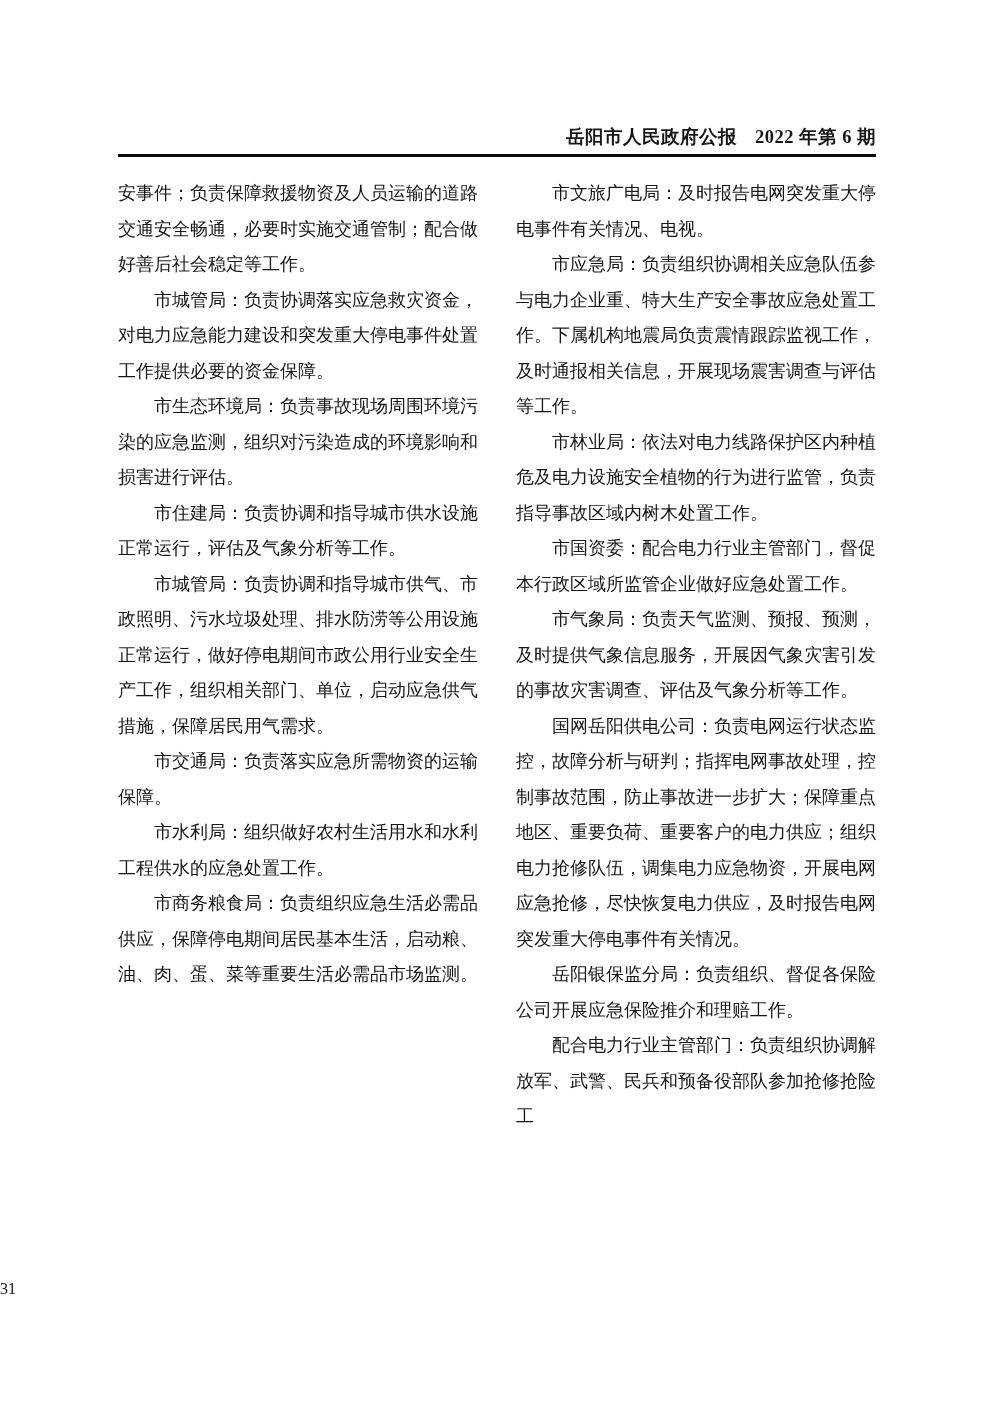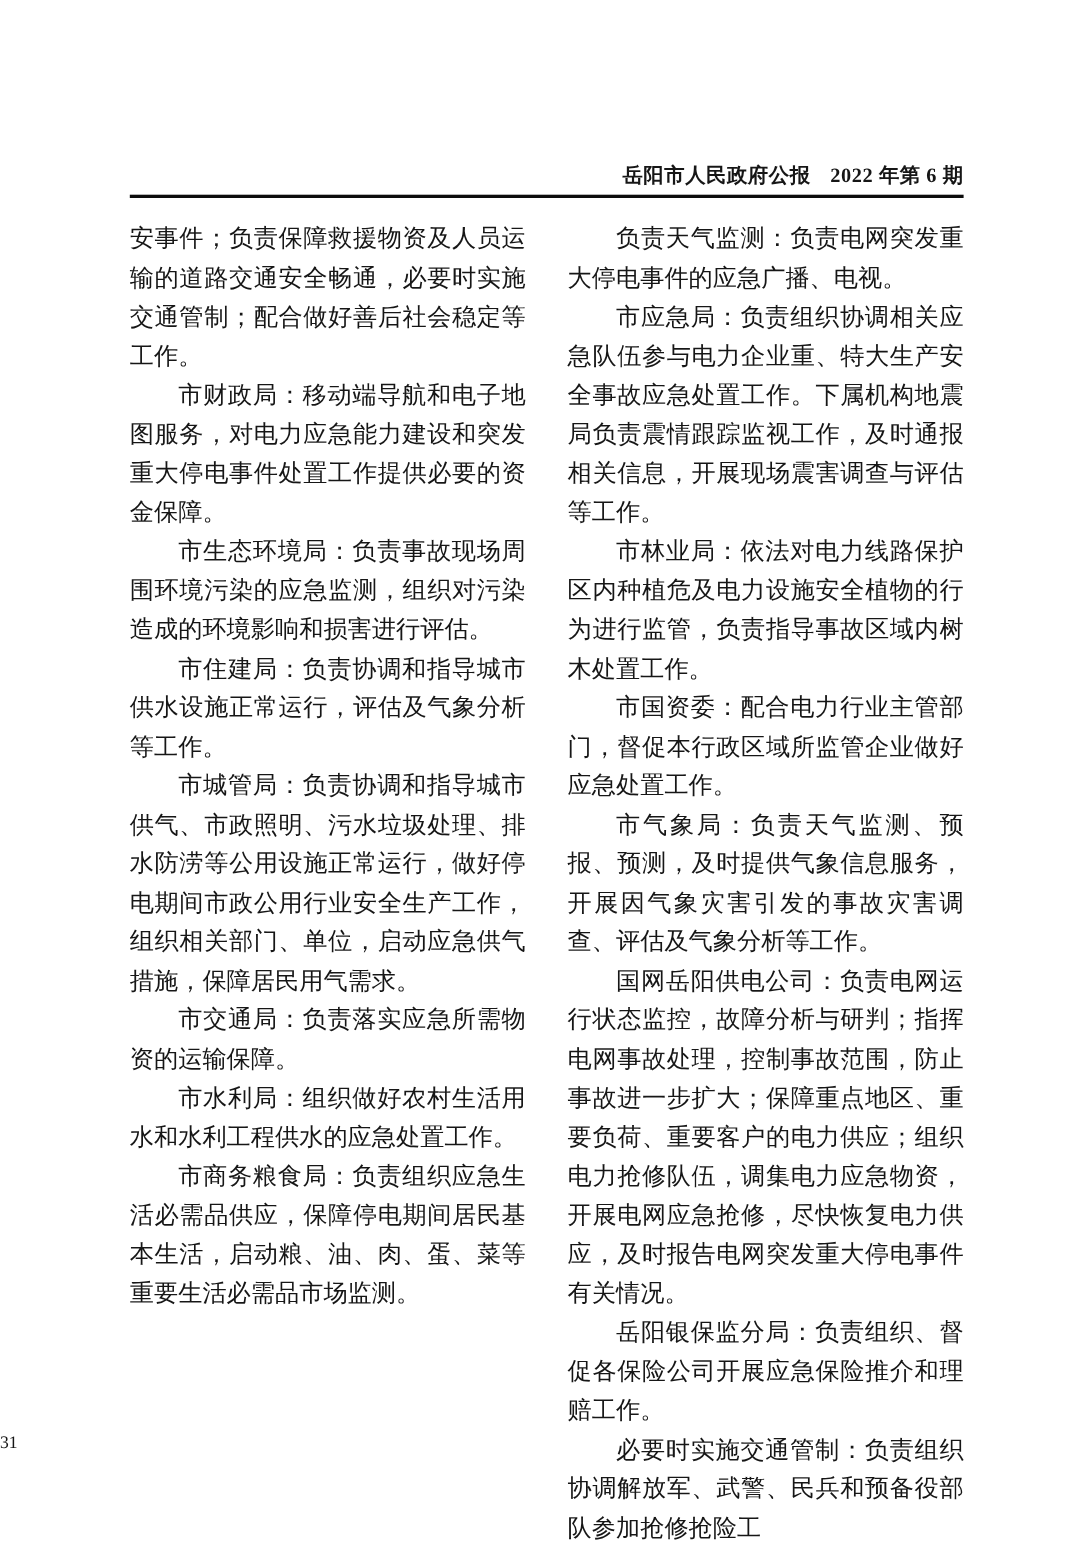--- a/index.html
+++ b/index.html
@@ -12,21 +12,20 @@
     height: 1403px;
     position: relative;
     font-family: "Liberation Serif", "DejaVu Serif", serif;
     color: #161616;
     overflow: hidden;
   }
   .page {
     position: absolute;
     inset: 0;
     background: #ffffff;
-    margin-top: 23px;
   }
   .header {
     position: absolute;
     top: 124px;
     left: 118px;
     right: 116px;
     text-align: right;
     font-weight: bold;
     font-size: 18.5px;
     line-height: 26px;
@@ -47,21 +46,21 @@
   .content {
     position: absolute;
     top: 176px;
     left: 118px;
     right: 116px;
     display: flex;
     justify-content: space-between;
   }
   .column {
     width: 360px;
-    font-size: 22px;
+    font-size: 18px;
     line-height: 35.5px;
     text-align: justify;
     text-justify: inter-character;
   }
   .column p {
     margin: 0;
     padding: 0;
     text-indent: 2em;
   }
   .column p.cont {
@@ -85,38 +84,38 @@
   <div class="header">
     <span>岳阳市人民政府公报</span><span class="issue">2022 年第 6 期</span>
   </div>
 
   <div class="rule"></div>
 
   <div class="content">
 
     <div class="column">
       <p class="cont">安事件；负责保障救援物资及人员运输的道路交通安全畅通，必要时实施交通管制；配合做好善后社会稳定等工作。</p>
-      <p>市财政局：移动端导航和电子地图服务，对电力应急能力建设和突发重大停电事件处置工作提供必要的资金保障。</p>
+      <p>市城管局：负责协调落实应急救灾资金，对电力应急能力建设和突发重大停电事件处置工作提供必要的资金保障。</p>
       <p>市生态环境局：负责事故现场周围环境污染的应急监测，组织对污染造成的环境影响和损害进行评估。</p>
       <p>市住建局：负责协调和指导城市供水设施正常运行，评估及气象分析等工作。</p>
       <p>市城管局：负责协调和指导城市供气、市政照明、污水垃圾处理、排水防涝等公用设施正常运行，做好停电期间市政公用行业安全生产工作，组织相关部门、单位，启动应急供气措施，保障居民用气需求。</p>
       <p>市交通局：负责落实应急所需物资的运输保障。</p>
       <p>市水利局：组织做好农村生活用水和水利工程供水的应急处置工作。</p>
       <p>市商务粮食局：负责组织应急生活必需品供应，保障停电期间居民基本生活，启动粮、油、肉、蛋、菜等重要生活必需品市场监测。</p>
     </div>
 
     <div class="column">
-      <p>负责天气监测：负责电网突发重大停电事件的应急广播、电视。</p>
+      <p>市文旅广电局：及时报告电网突发重大停电事件有关情况、电视。</p>
       <p>市应急局：负责组织协调相关应急队伍参与电力企业重、特大生产安全事故应急处置工作。下属机构地震局负责震情跟踪监视工作，及时通报相关信息，开展现场震害调查与评估等工作。</p>
       <p>市林业局：依法对电力线路保护区内种植危及电力设施安全植物的行为进行监管，负责指导事故区域内树木处置工作。</p>
       <p>市国资委：配合电力行业主管部门，督促本行政区域所监管企业做好应急处置工作。</p>
       <p>市气象局：负责天气监测、预报、预测，及时提供气象信息服务，开展因气象灾害引发的事故灾害调查、评估及气象分析等工作。</p>
       <p>国网岳阳供电公司：负责电网运行状态监控，故障分析与研判；指挥电网事故处理，控制事故范围，防止事故进一步扩大；保障重点地区、重要负荷、重要客户的电力供应；组织电力抢修队伍，调集电力应急物资，开展电网应急抢修，尽快恢复电力供应，及时报告电网突发重大停电事件有关情况。</p>
       <p>岳阳银保监分局：负责组织、督促各保险公司开展应急保险推介和理赔工作。</p>
-      <p>必要时实施交通管制：负责组织协调解放军、武警、民兵和预备役部队参加抢修抢险工</p>
+      <p>配合电力行业主管部门：负责组织协调解放军、武警、民兵和预备役部队参加抢修抢险工</p>
     </div>
 
   </div>
 
   <div class="footer">
     <span>31</span>
   </div>
 
 </div>
 

